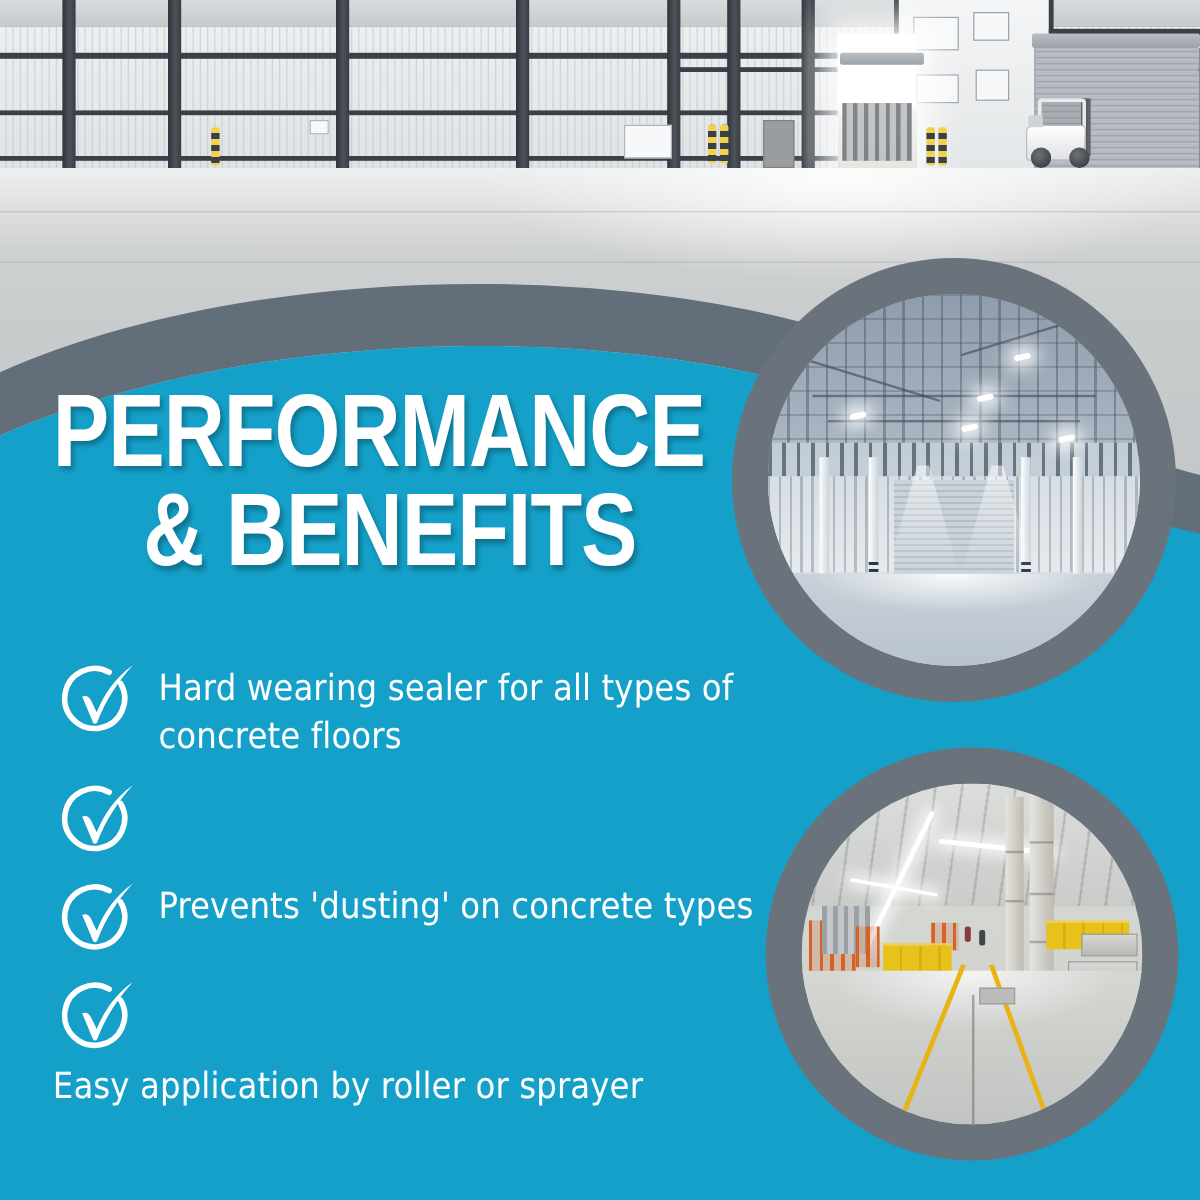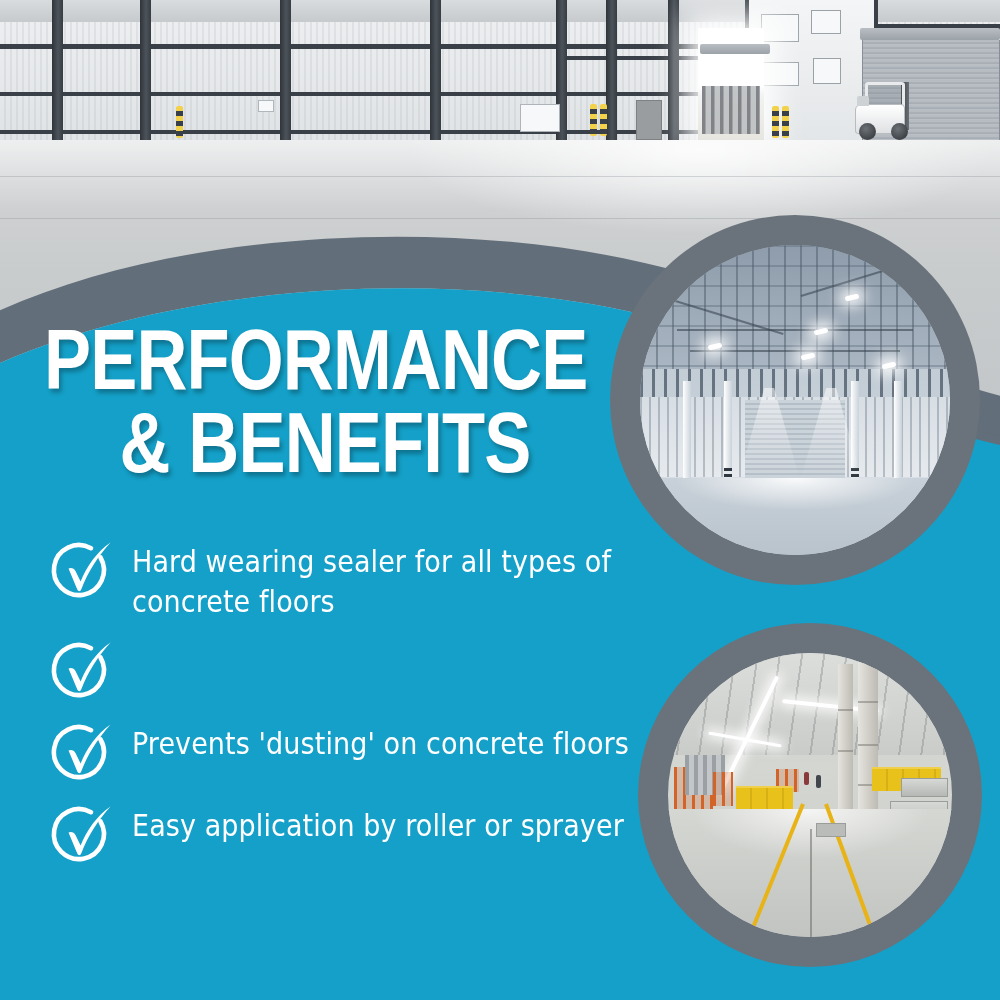--- a/index.html
+++ b/index.html
@@ -295,21 +295,21 @@
     white-space: nowrap;
   }
   .title-line-2 {
     padding-left: 92px;
   }
 
   
   .bullets {
     position: absolute;
     left: 44px;
-    top: 536px;
+    top: 548px;
     width: 660px;
   }
   .bullet {
     display: flex;
     align-items: flex-start;
     margin-bottom: 14px;
   }
   .bullet-icon {
     flex: 0 0 auto;
     width: 74px;
@@ -324,21 +324,21 @@
     font-size: 30px;
     line-height: 1.34;
     font-weight: 400;
     letter-spacing: 0.1px;
     padding-top: 6px;
     max-width: 560px;
   }
   .b1 .bullet-text { max-width: 600px; }
   .b2 { margin-top: 2px; }
   .b3 { margin-top: 6px; }
-  .b4 { margin-top: 8px; }
+  .b4 { margin-top: 8px; flex-direction: column; }
 </style>
 </head>
 <body>
 
 <div id="poster">
 
   <div class="photo-top">
     <div class="wt-ceiling"></div>
     <div class="wt-wall"></div>
 
@@ -520,21 +520,21 @@
       </div>
     </div>
 
     <div class="bullet b3">
       <div class="bullet-icon">
         <svg viewBox="0 0 74 68" width="74" height="68">
           <path d="M56.5 19.5 A25 25 0 1 1 47 10.2" fill="none" stroke="#ffffff" stroke-width="4.6" stroke-linecap="round"></path>
           <path d="M24.5 30.5 C27.5 29.2 30 30.4 31.6 33.2 L36.6 43.6 C42.5 28.5 52.5 14.2 66.5 4.5 C54 18.5 44 33.5 37.2 51.5 C36.4 53.6 34.4 53.7 33.4 51.8 Z" fill="#ffffff"></path>
         </svg>
       </div>
-      <div class="bullet-text">Prevents 'dusting' on concrete floors</div>
+      <div class="bullet-text">Prevents 'dusting' on concrete types</div>
     </div>
 
     <div class="bullet b4">
       <div class="bullet-icon">
         <svg viewBox="0 0 74 68" width="74" height="68">
           <path d="M56.5 19.5 A25 25 0 1 1 47 10.2" fill="none" stroke="#ffffff" stroke-width="4.6" stroke-linecap="round"></path>
           <path d="M24.5 30.5 C27.5 29.2 30 30.4 31.6 33.2 L36.6 43.6 C42.5 28.5 52.5 14.2 66.5 4.5 C54 18.5 44 33.5 37.2 51.5 C36.4 53.6 34.4 53.7 33.4 51.8 Z" fill="#ffffff"></path>
         </svg>
       </div>
       <div class="bullet-text">Easy application by roller or sprayer</div>

